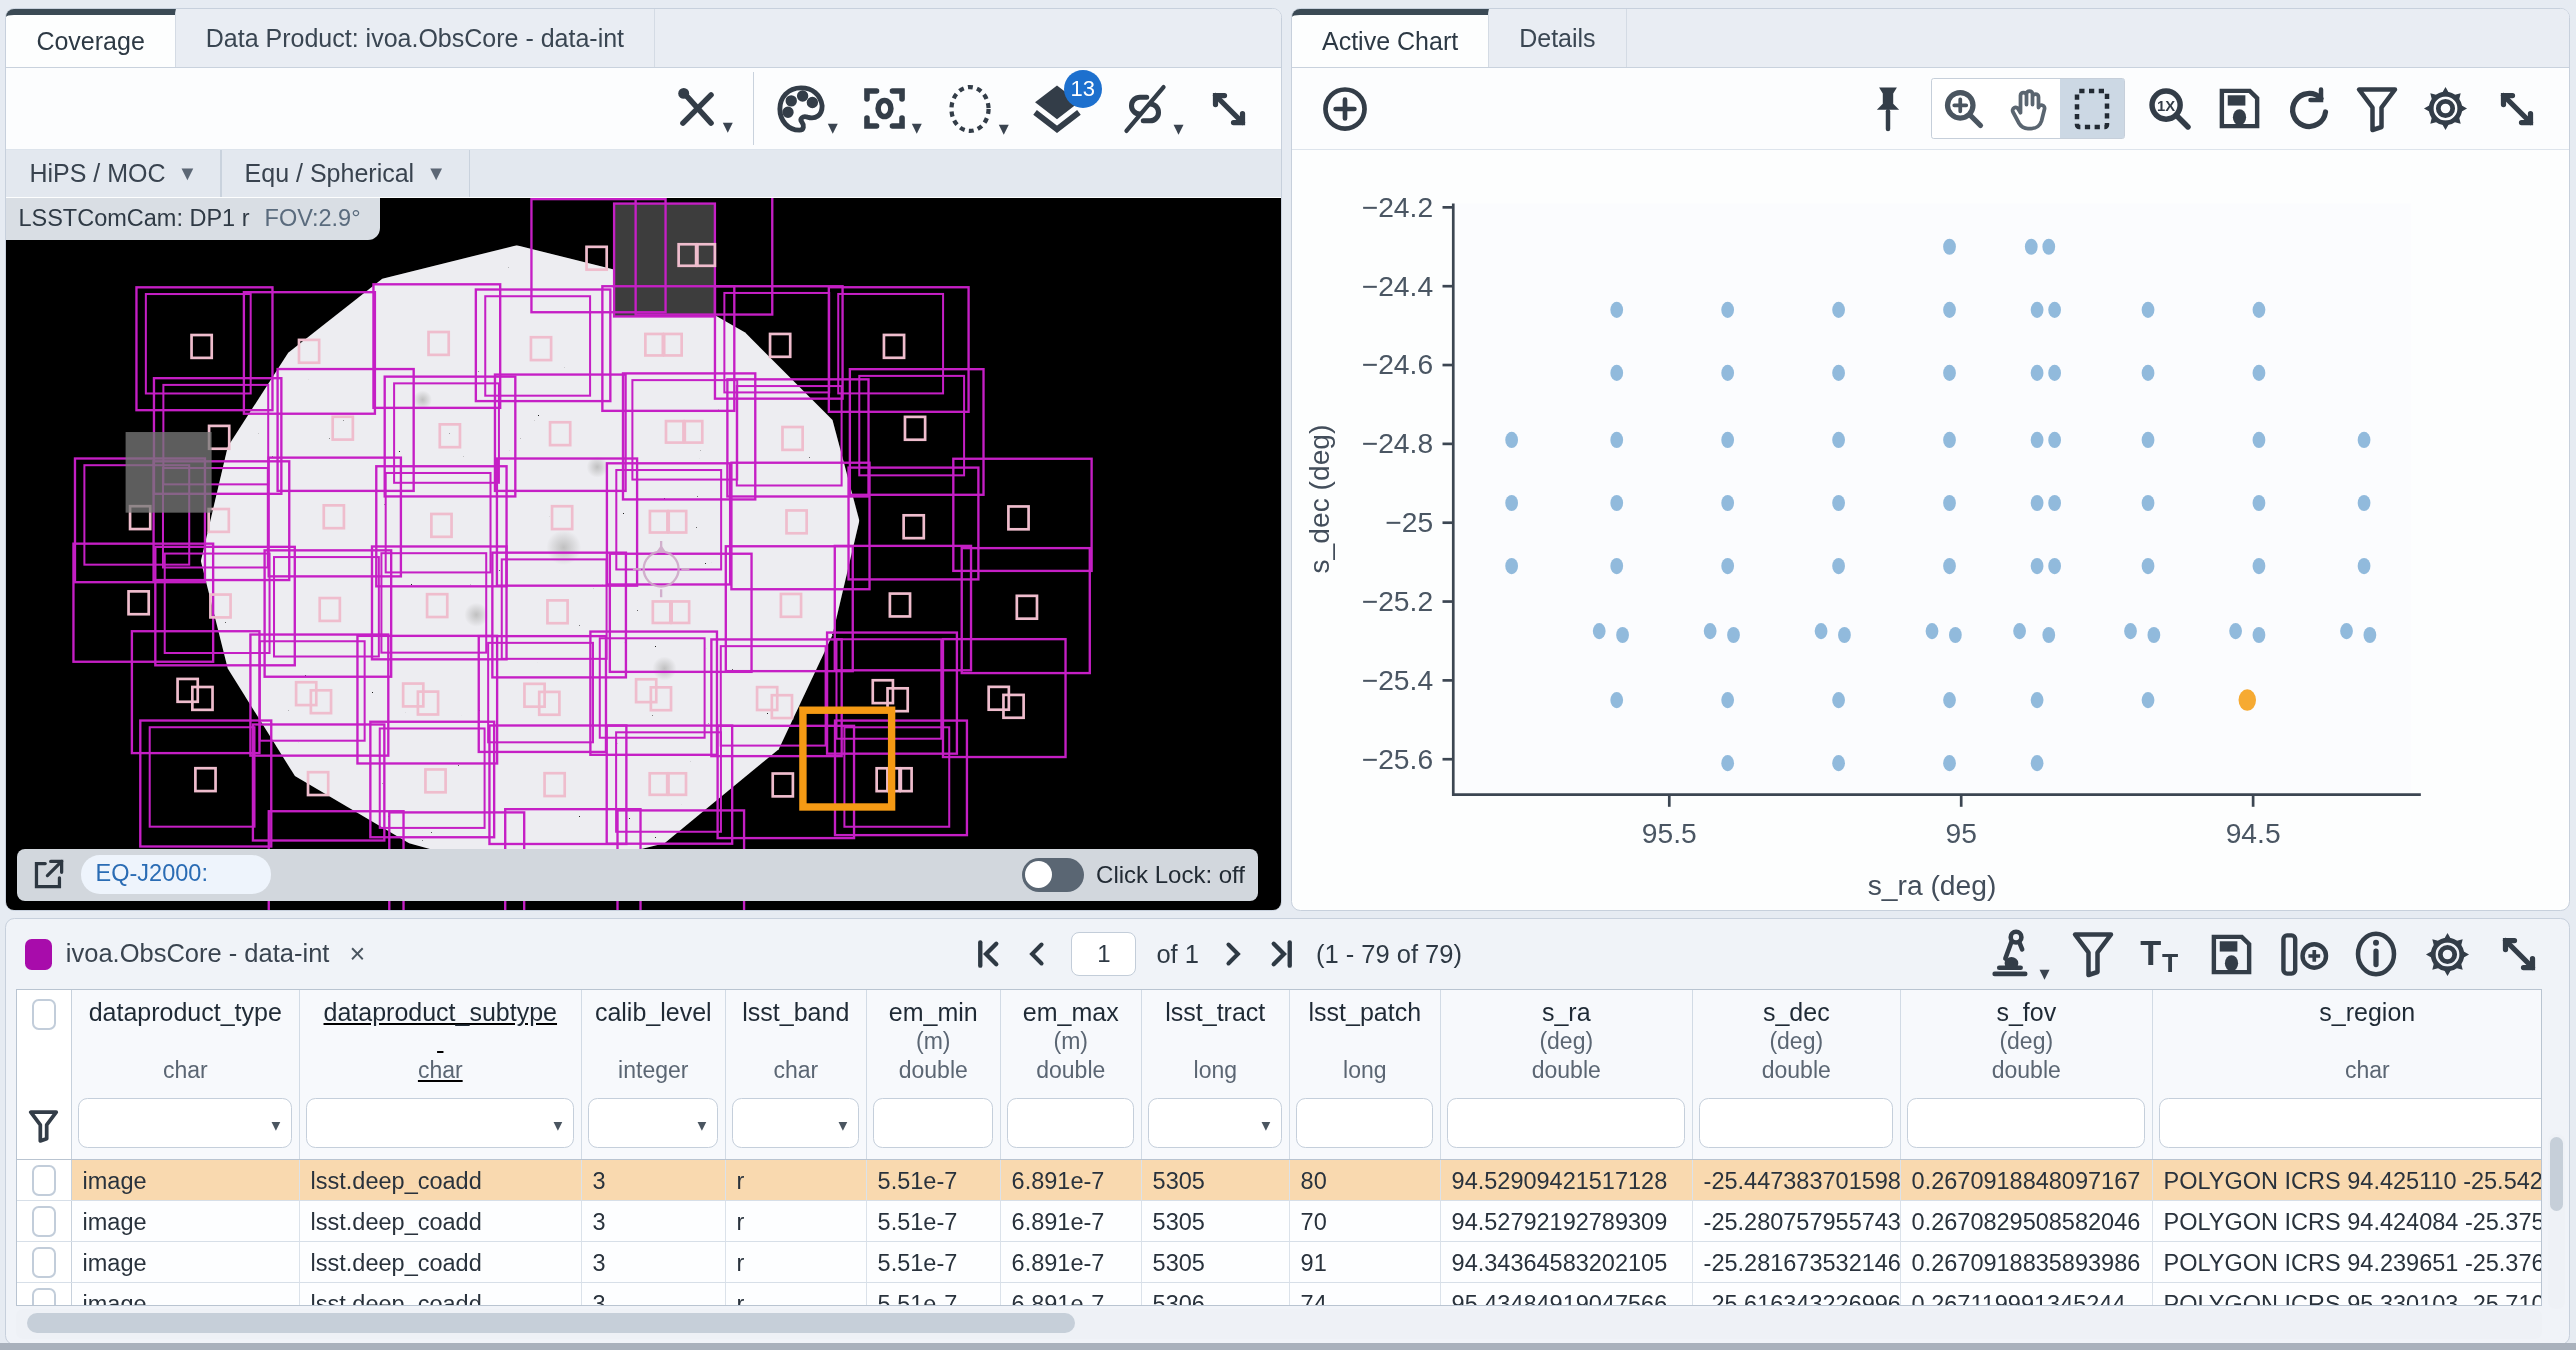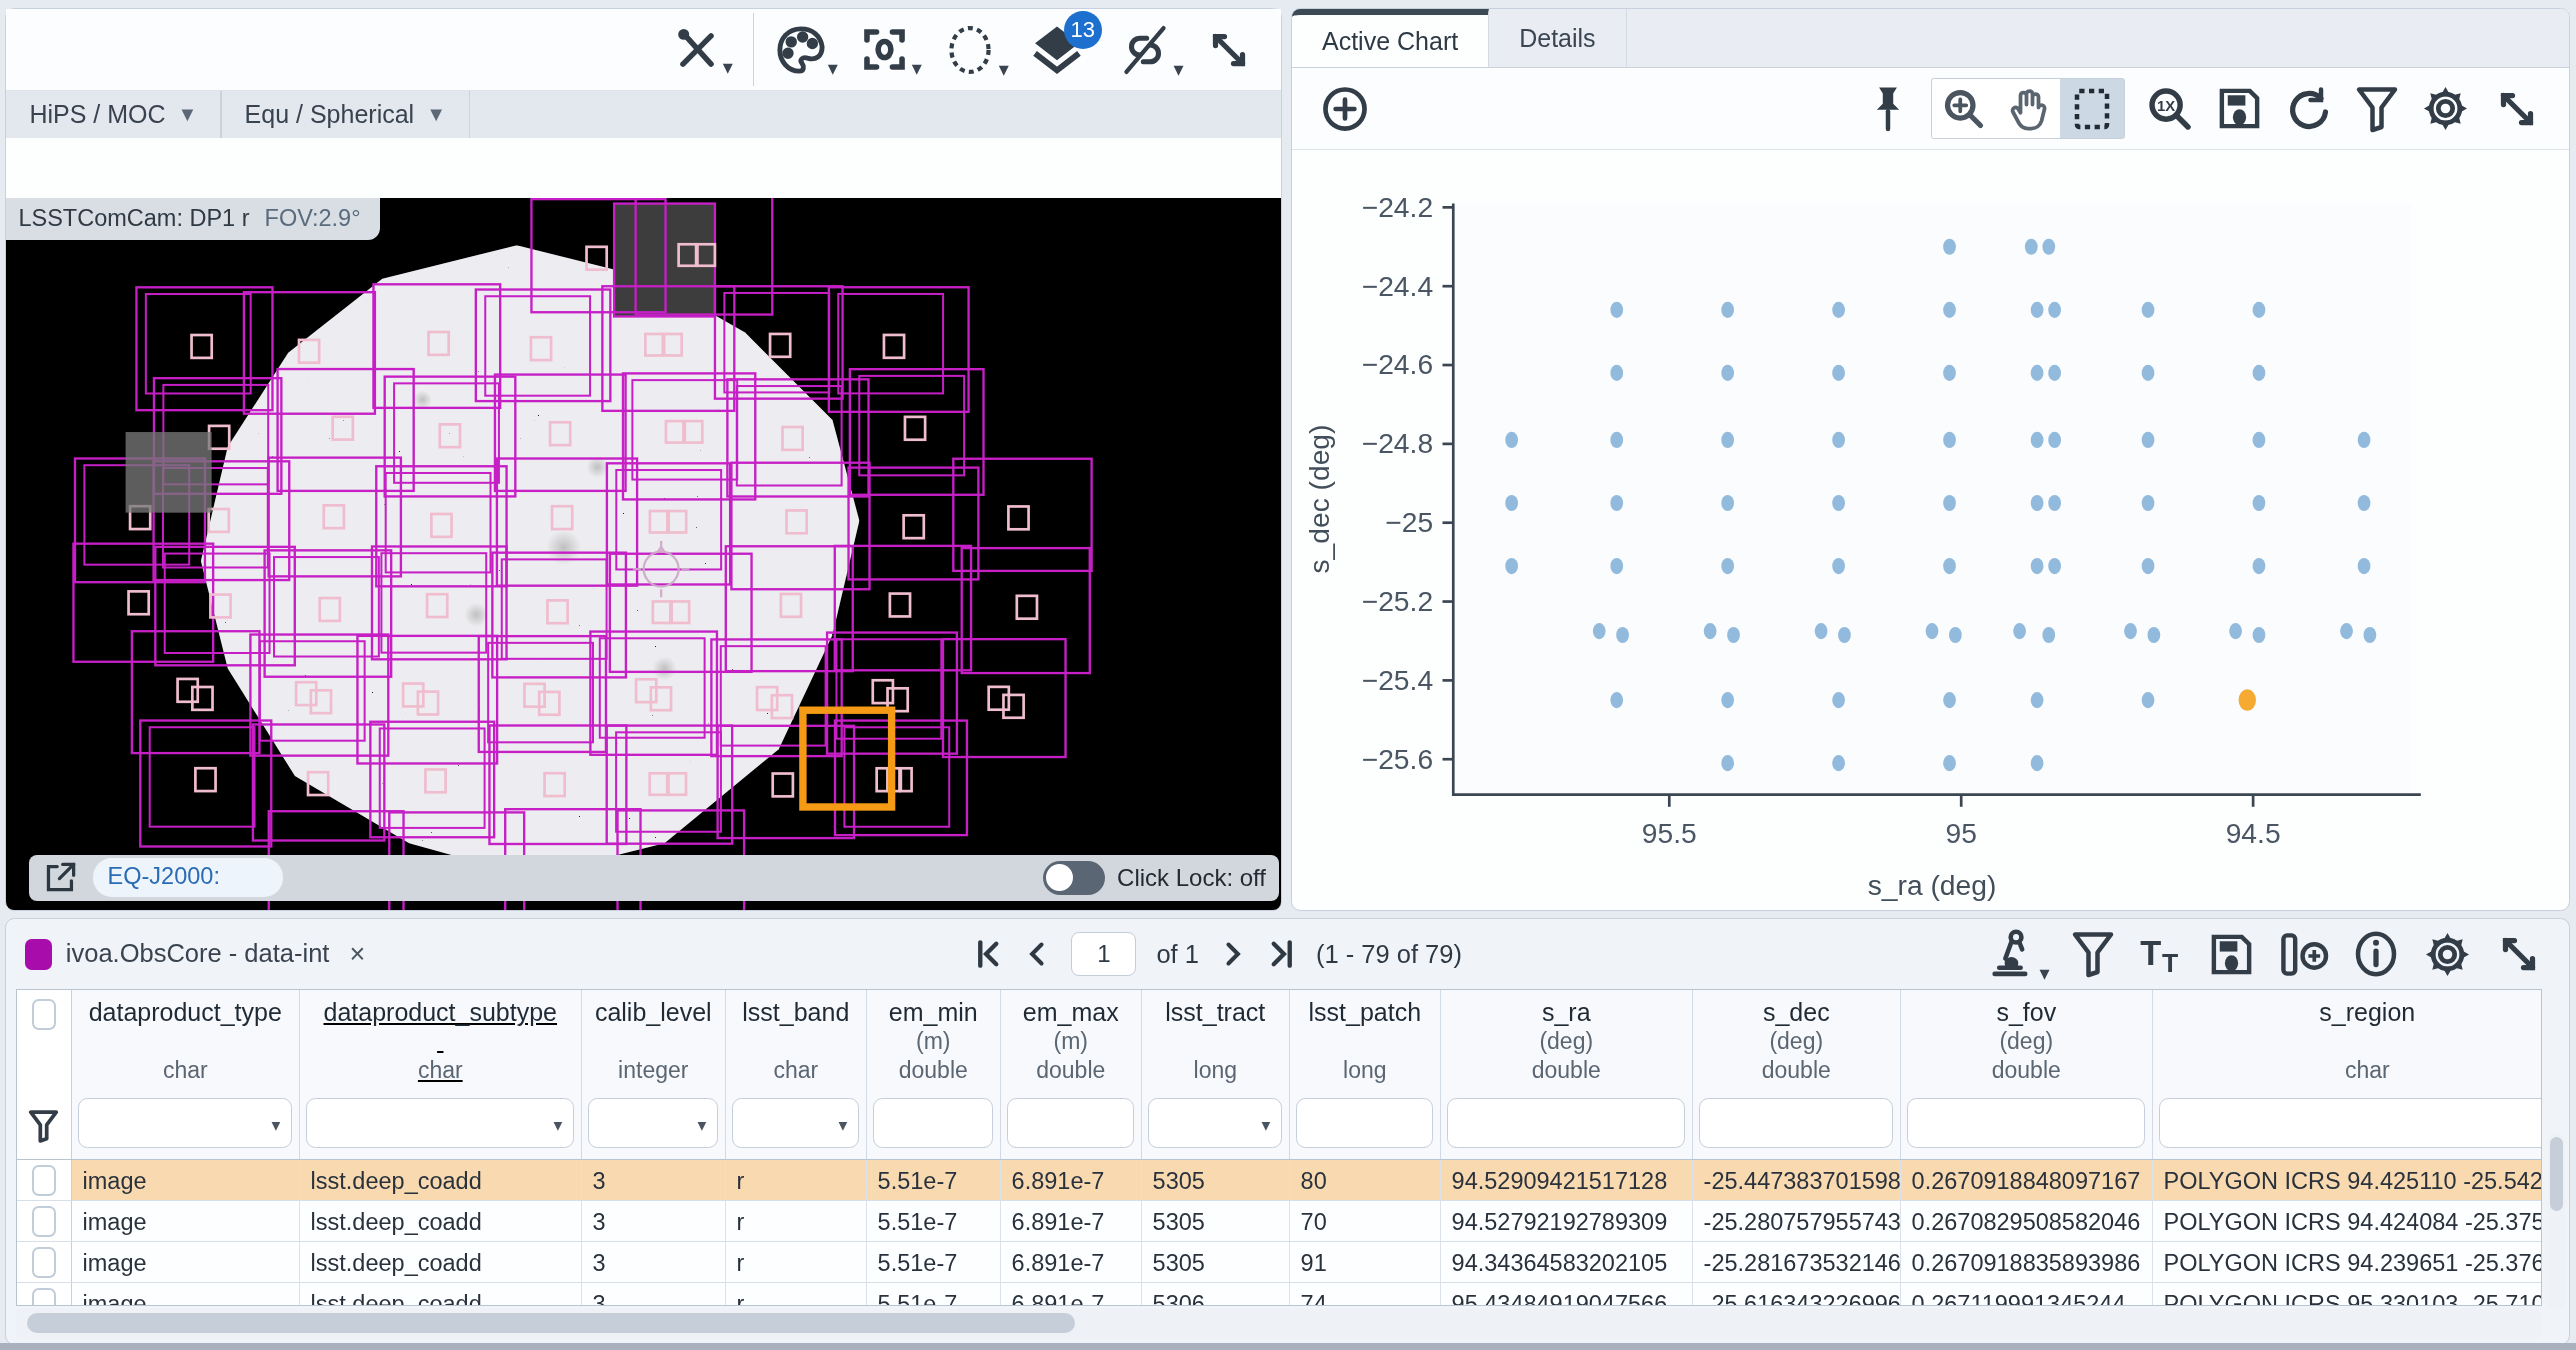--- a/index.html
+++ b/index.html
@@ -21,21 +21,21 @@
   .toolbar .spacer { flex:1; }
   .tool { margin:0 10.8px; }
 
   
   #hips-row { height:47px; background:#e3e8ef; display:flex; align-items:center; font-size:25px; color:#39434f; }
   #hips-row .menu { display:flex; align-items:center; gap:12px; padding:0 23px; height:100%; cursor:pointer; }
   #hips-row .dropdown-caret { color:#5c6775; font-size:20px; }
   #viewer { position:absolute; left:0; right:0; top:189px; bottom:0; background:#000; border-radius:0 0 8px 8px; overflow:hidden; }
   #overlay-label { position:absolute; left:0; top:0; background:#d9dee4; border-radius:0 0 12px 0; padding:6.7px 19px 8px 12px; font-size:23.5px; color:#2f3a45; z-index:5; }
   #overlay-label .fov { color:#5a6b7d; margin-left:15px; }
-  #viewer-statusbar { position:absolute; left:10.8px; right:2px; bottom:9.4px; height:46px; background:#d2d7dd; border-radius:8px; display:flex; align-items:center; padding:0 13.4px; z-index:5;margin-left:12px; }
+  #viewer-statusbar { position:absolute; left:10.8px; right:23px; bottom:9.4px; height:52px; background:#d2d7dd; border-radius:8px; display:flex; align-items:center; padding:0 13.4px; z-index:5; }
   #coord-pill { background:#eef4fc; color:#2a6cb4; border-radius:19px; font-size:23.5px; padding:5.4px 63px 6.7px 15px; margin-left:15px; }
   #click-lock { margin-left:auto; display:flex; align-items:center; gap:12px; font-size:24px; color:#222b34; }
   .toggle { width:62px; height:34px; border-radius:17.5px; background:#5a6673; position:relative; cursor:pointer; }
   .toggle .knob { position:absolute; left:3.4px; top:3.4px; width:27px; height:27px; border-radius:50%; background:#fff; }
 
   
   #chart-toolbar .group { display:flex; border:1.3px solid #c6cfda; background:#fff; border-radius:2.7px; margin:0 9.4px; }
   #chart-toolbar .group .tool { margin:0; padding:5.4px 8px; }
   #chart-toolbar .group .tool.selected { background:#ccd8e4; }
   #chart-svg { position:absolute; left:0; top:142px; width:1278px; height:766px; }
@@ -67,20 +67,28 @@
   #hscroll .thumb { position:absolute; left:10.8px; top:4.7px; width:1048px; height:20px; background:#c6cfd9; border-radius:10px; }
   #vscroll { position:absolute; right:4px; top:215px; width:17.5px; height:175px; background:#eef1f6; border-radius:8px; }
   #vscroll .thumb { position:absolute; top:2.7px; left:2px; width:13.4px; height:74px; background:#c6cfd9; border-radius:6.7px; }
   #window-strip { position:absolute; left:0; right:0; bottom:0; height:6.7px; background:#a9b1bc; }
   .badge { position:absolute; top:-12px; right:-17.5px; background:#1d70ce; color:#fff; border-radius:50%; width:38px; height:38px; font-size:22px; display:flex; align-items:center; justify-content:center;margin-left:44px; }
 </style>
 </head>
 <body>
 
 <div class="panel" id="coverage-panel" style="left:5.4px; top:8px; width:1277px; height:903px;">
+  <div class="tabbar">
+    <div class="tab active first">
+        <span>Coverage</span>
+      </div>
+    <div class="tab">
+        <span>Data Product: ivoa.ObsCore - data-int</span>
+      </div>
+  </div>
   <div class="toolbar">
     <div class="spacer"></div>
     <span class="icon-btn tool">
       <svg width="50" height="50" viewBox="0 0 64 64" fill="none" stroke="#333d48" stroke-width="7" stroke-linecap="round">
           <path d="M14 10 L50 50"></path>
           <path d="M50 14 L14 50"></path>
           <circle cx="15" cy="12" r="7" fill="#333d48" stroke="none"></circle>
         </svg>
         <span class="caret">▾</span>
     </span>

